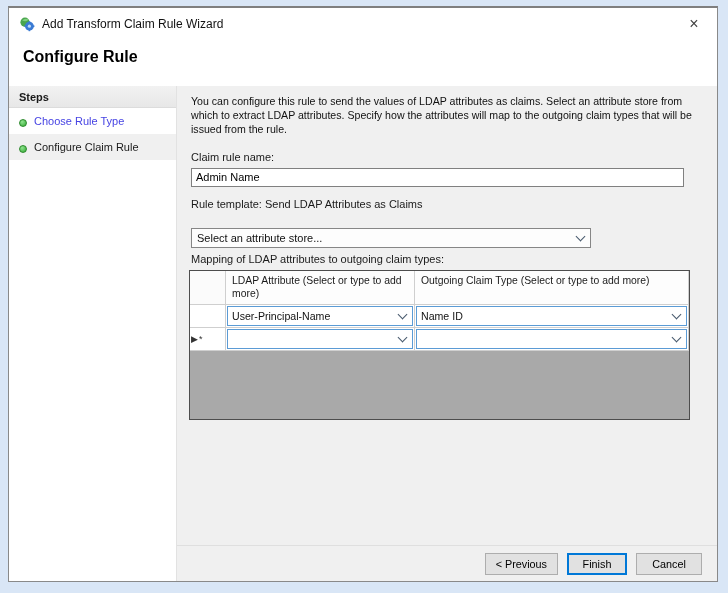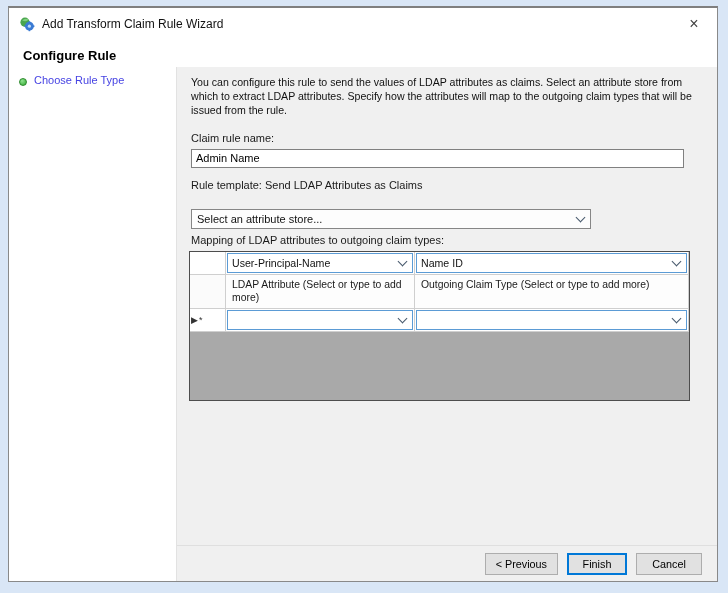--- a/index.html
+++ b/index.html
@@ -24,21 +24,21 @@
     padding:0 10px; flex:0 0 auto;
   }
   .titlebar .app-icon { width:16px; height:16px; margin-right:7px; flex:0 0 auto; }
   .titlebar .title { font-size:12px; color:#111; flex:1; }
   .close-btn {
     width:26px; height:22px; display:flex; align-items:center; justify-content:center;
     font-size:16px; color:#444; cursor:default; line-height:1;
   }
   
   .heading {
-    padding:8px 0 4px 14px; font-size:13px; font-weight:bold; color:#000;
+    padding:8px 0 20px 14px; font-size:16px; font-weight:bold; color:#000;
     flex:0 0 auto;
   }
   
   .main { flex:1; display:flex; min-height:0; }
   .sidebar {
     width:168px; flex:0 0 auto; background:#ffffff;
     border-right:1px solid #e2e2e2;
   }
   .steps-header {
     background:linear-gradient(#f2f2f2,#e7e7e7);
@@ -139,23 +139,28 @@
     </svg>
     <span class="title">Add Transform Claim Rule Wizard</span>
     <span class="close-btn">×</span>
   </div>
 
   <div class="heading">Configure Rule</div>
 
   <div class="main">
 
     <div class="sidebar">
+      <div class="steps-header">Steps</div>
       <div class="step-item active">
         <span class="dot"></span>
         <span class="label">Choose Rule Type</span>
+      </div>
+      <div class="step-item alt">
+        <span class="dot"></span>
+        <span class="label">Configure Claim Rule</span>
       </div>
     </div>
 
     <div class="right-col">
       <div class="content">
 
         <div class="desc">You can configure this rule to send the values of LDAP attributes as claims. Select an attribute store from which to extract LDAP attributes. Specify how the attributes will map to the outgoing claim types that will be issued from the rule.</div>
 
         <div class="field-label">Claim rule name:</div>
         <input class="text-input" type="text" value="Admin Name" style="">
@@ -163,43 +168,43 @@
         <div class="rule-template">Rule template: Send LDAP Attributes as Claims</div>
 
         <div class="combo">
           <span class="combo-text">Select an attribute store...</span>
           <span class="chev"></span>
         </div>
 
         <div class="mapping-label">Mapping of LDAP attributes to outgoing claim types:</div>
 
         <div class="grid">
-          <div class="grid-row data-row">
-            <div class="cell marker"></div>
-            <div class="cell c1">
-              <div class="grid-combo">
-                <span class="combo-text">User-Principal-Name</span>
-                <span class="chev"></span>
-              </div>
-            </div>
-            <div class="cell c2">
-              <div class="grid-combo">
-                <span class="combo-text">Name ID</span>
-                <span class="chev"></span>
-              </div>
-            </div>
-          </div>
-
           <div class="grid-row grid-header">
             <div class="cell marker"></div>
             <div class="cell c1">LDAP Attribute (Select or type to add more)</div>
             <div class="cell c2">Outgoing Claim Type (Select or type to add more)</div>
           </div>
 
           <div class="grid-row data-row">
+            <div class="cell marker"></div>
+            <div class="cell c1">
+              <div class="grid-combo">
+                <span class="combo-text">User-Principal-Name</span>
+                <span class="chev"></span>
+              </div>
+            </div>
+            <div class="cell c2">
+              <div class="grid-combo">
+                <span class="combo-text">Name ID</span>
+                <span class="chev"></span>
+              </div>
+            </div>
+          </div>
+
+          <div class="grid-row data-row">
             <div class="cell marker">▶*</div>
             <div class="cell c1">
               <div class="grid-combo">
                 <span class="combo-text"></span>
                 <span class="chev"></span>
               </div>
             </div>
             <div class="cell c2">
               <div class="grid-combo">
                 <span class="combo-text"></span>

